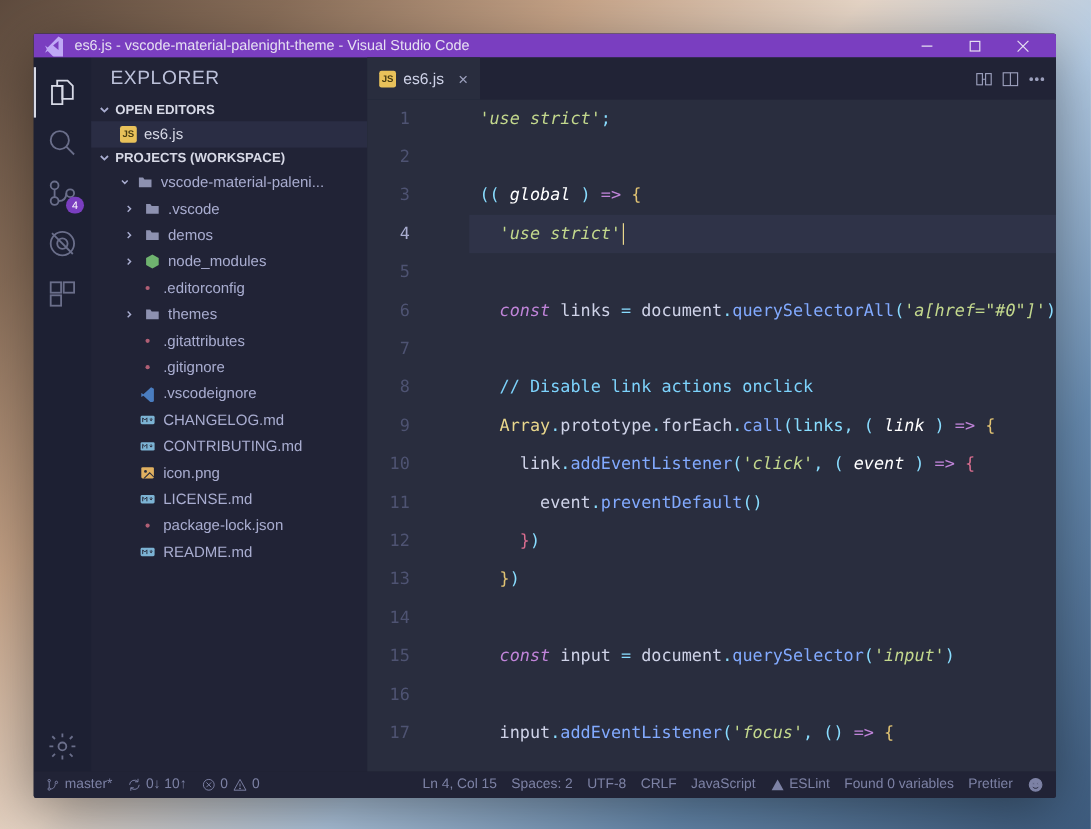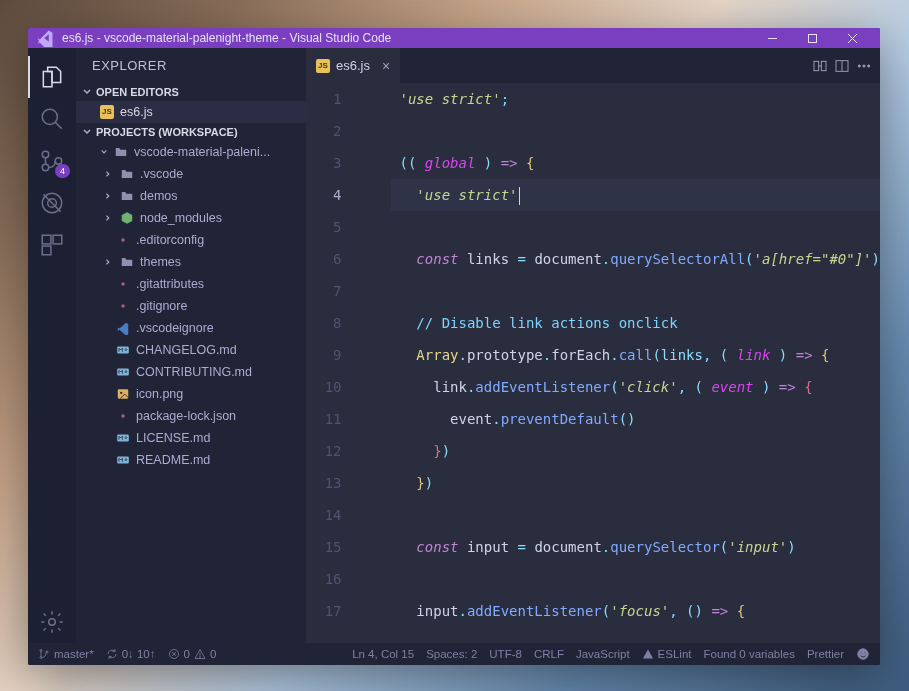--- a/index.html
+++ b/index.html
@@ -33,21 +33,21 @@
   .act-icon { width:48px; height:42px; display:flex; align-items:center; justify-content:center; position:relative;}
   .act-icon svg { width:26px; height:26px; stroke:#6a6e8a; stroke-width:1.4; fill:none;}
   .act-icon.active svg { stroke:#d7d9e6;}
   .act-icon.active::before { content:""; position:absolute; left:0; top:0; bottom:0; width:2px; background:#d7d9e6;}
   .badge { position:absolute; bottom:4px; right:6px; background:#7a3ec0; color:#fff; font-size:9px; border-radius:8px; padding:0 5px; line-height:14px; height:14px;}
   .activitybar .spacer { flex:1;}
   .sidebar {
     width:230px; background:#212336; color:#a1a6c3;
     display:flex; flex-direction:column; font-size:12.5px;
   }
-  .sb-title { height:35px; display:flex; align-items:center; padding-left:16px; color:#bcc1da; font-size:13px; letter-spacing:.5px;}
+  .sb-title { height:35px; display:flex; align-items:center; padding-left:16px; color:#bcc1da; font-size:16px; letter-spacing:.5px;}
   .sb-section { display:flex; align-items:center; padding:3px 6px; color:#d7d9e6; font-size:11px; font-weight:bold;}
   .sb-section .chev { width:10px; height:10px; margin-right:4px;}
   .tree-item { display:flex; align-items:center; height:22px; padding-left:18px; gap:6px; cursor:pointer;}
   .tree-item.depth1 { padding-left:24px;}
   .tree-item.depth2 { padding-left:40px;}
   .tree-item.sel { background:#2a2d44;}
   .tree-item .label { color:#a9add0; white-space:nowrap; overflow:hidden; text-overflow:ellipsis;}
   .tree-item.sel .label { color:#d7d9e6;}
   .ico { width:14px; height:14px; flex-shrink:0; display:inline-flex; align-items:center; justify-content:center;}
   .chev-s { width:8px; height:8px; stroke:#a9add0; stroke-width:1.5; fill:none;}
@@ -70,21 +70,21 @@
   .gutter { width:66px; text-align:right; color:#4e5372; padding-right:22px; user-select:none;}
   .gutter .lnum { height:32px;}
   .gutter .lnum.cur { color:#a9add0;}
   .code { flex:1; color:#c4c9e4; white-space:pre; position:relative;margin-left:28px;}
   .code .row { height:32px; padding-left:8px;}
   .code .row.hl { background:#2f3348;}
   .tk-key  { color:#c084d9; font-style:italic;}       
   .tk-str  { color:#c3d88d; font-style:italic;}       
   .tk-var  { color:#cfd3e8;}                           
   .tk-fn   { color:#82aaff;}
-  .tk-par  { color:#d946ef; font-style:italic;}       
+  .tk-par  { color:#ffffff; font-style:italic;}       
   .tk-obj  { color:#e9d78c;}                           
   .tk-cmt  { color:#7dd3fc; text-align:right;}       
   .tk-punc { color:#89ddff;}                           
   .tk-br   { color:#e1c373;}                           
   .tk-brc  { color:#d96d8f;}
   .cursor { display:inline-block; width:1.5px; height:18px; background:#e9d78c; vertical-align:middle; margin-left:1px;}
   .statusbar {
     height:22px; background:#212336; color:#7d82a5;
     display:flex; align-items:center; font-size:11.5px; gap:12px;
     padding:0 10px;
@@ -301,36 +301,36 @@
             <span class="ico ico-img">
               <svg viewBox="0 0 24 24">
                 <rect x="3" y="4" width="18" height="16" rx="2"></rect>
                 <circle cx="9" cy="10" r="2" fill="#292d3e"></circle>
                 <path d="M21 18l-6-6-8 8" stroke="#292d3e" fill="none" stroke-width="1.5"></path>
               </svg>
             </span>
             <span class="label">icon.png</span>
           </div>
           <div class="tree-item depth2">
+            <span class="ico ico-md">
+              <svg viewBox="0 0 24 24">
+                <rect x="2" y="6" width="20" height="12" rx="2"></rect>
+                <path d="M5 15V9l3 3 3-3v6M17 9v4m0 0-2-2m2 2 2-2" stroke="#292d3e" stroke-width="1.4" fill="none"></path>
+              </svg>
+            </span>
+            <span class="label">LICENSE.md</span>
+          </div>
+          <div class="tree-item depth2">
             <span class="ico ico-config">
               <svg viewBox="0 0 24 24">
                 <circle cx="12" cy="12" r="3"></circle>
                 <path d="M12 3v3M12 18v3M3 12h3M18 12h3M5 5l2 2M17 17l2 2M19 5l-2 2M7 17l-2 2"></path>
               </svg>
             </span>
             <span class="label">package-lock.json</span>
-          </div>
-          <div class="tree-item depth2">
-            <span class="ico ico-md">
-              <svg viewBox="0 0 24 24">
-                <rect x="2" y="6" width="20" height="12" rx="2"></rect>
-                <path d="M5 15V9l3 3 3-3v6M17 9v4m0 0-2-2m2 2 2-2" stroke="#292d3e" stroke-width="1.4" fill="none"></path>
-              </svg>
-            </span>
-            <span class="label">LICENSE.md</span>
           </div>
           <div class="tree-item depth2">
             <span class="ico ico-md">
               <svg viewBox="0 0 24 24">
                 <rect x="2" y="6" width="20" height="12" rx="2"></rect>
                 <path d="M5 15V9l3 3 3-3v6M17 9v4m0 0-2-2m2 2 2-2" stroke="#292d3e" stroke-width="1.4" fill="none"></path>
               </svg>
             </span>
             <span class="label">README.md</span>
           </div>

